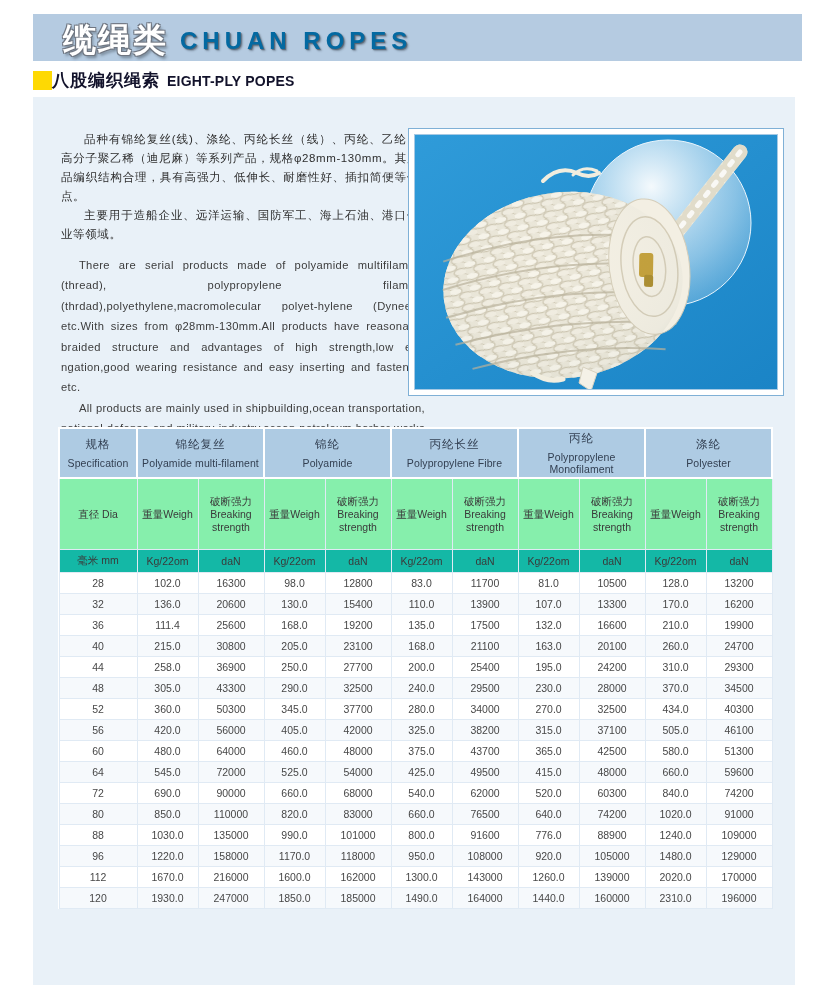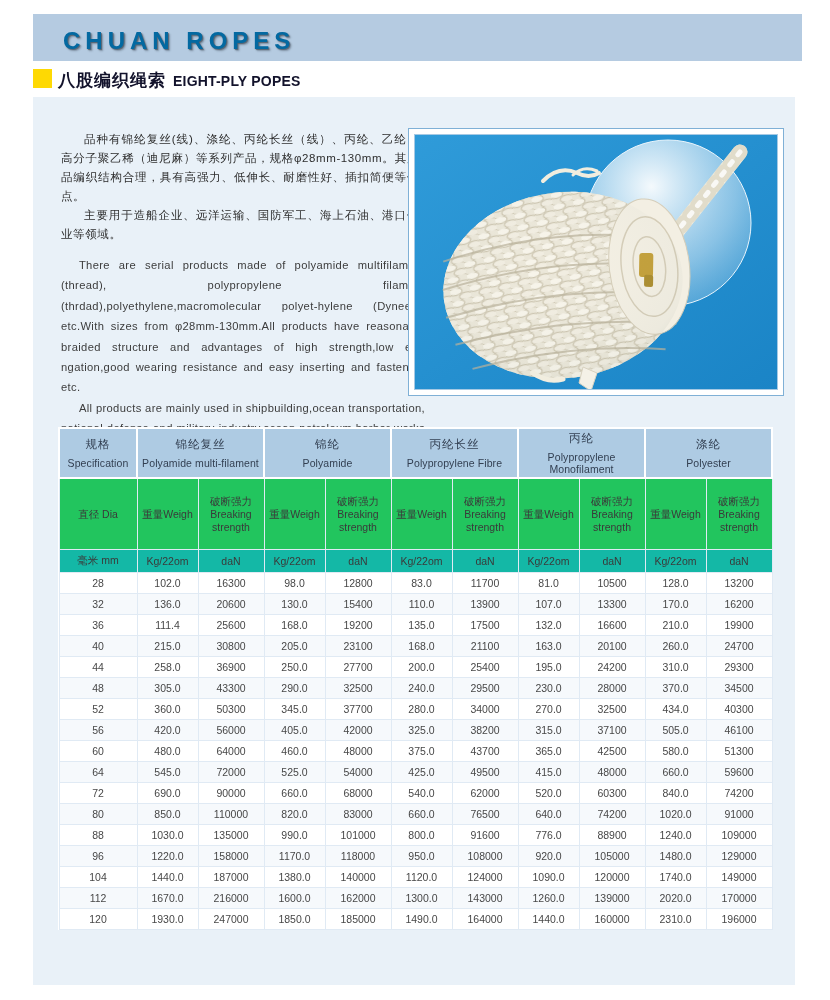--- a/index.html
+++ b/index.html
@@ -8,21 +8,21 @@
 
   
   .banner{position:absolute;left:33px;top:14px;width:769px;height:47px;background:#b5cbe1;
           display:flex;align-items:flex-end;padding:0 0 5px 30px;box-sizing:border-box;gap:12px;}
   .banner .zh{font-size:33px;font-weight:bold;color:#ffffff;line-height:1;letter-spacing:2px;
               text-shadow:-1px -1px 0 #707782,1px -1px 0 #707782,-1px 1px 0 #707782,1px 1px 0 #707782,2px 3px 3px rgba(40,50,60,.45);}
   .banner .en{font-size:24px;font-weight:bold;color:#0369a1;line-height:1.25;letter-spacing:5px;
               text-shadow:1px 1px 1px rgba(70,80,92,.75),2px 2px 2px rgba(40,50,60,.35);}
 
   
-  .section-row{position:absolute;left:33px;top:69px;display:flex;align-items:flex-start;gap:6px;}
+  .section-row{position:absolute;left:33px;top:69px;display:flex;align-items:center;gap:0;}
   .bullet{width:19px;height:19px;background:#fed903;}
   .section-title{display:flex;align-items:baseline;gap:7px;color:#12122b;}
   .section-title .zh{font-size:17px;font-weight:bold;letter-spacing:1px;}
   .section-title .en{font-size:14px;font-weight:bold;letter-spacing:0.2px;}
 
   
   .content{position:absolute;left:33px;top:97px;width:762px;height:888px;background:#e9f1f8;}
 
   .desc-zh{position:absolute;left:28px;top:33px;width:358px;font-size:11.5px;line-height:19px;
            color:#2e2e2e;letter-spacing:0.6px;text-align:justify;}
@@ -37,33 +37,34 @@
   .photo-inner{width:100%;height:100%;box-sizing:border-box;border:1px solid #a5c9e4;}
   .photo-inner svg{display:block;width:100%;height:100%;}
 
   
   .table-wrap{position:absolute;left:25px;top:330px;}
   table.spec{border-collapse:collapse;table-layout:fixed;width:713px;background:#ffffff;}
   table.spec th,table.spec td{padding:0;text-align:center;vertical-align:middle;}
   tr.grp th{background:#aecbe3;border:2px solid #ffffff;height:48px;font-weight:normal;color:#323f51;margin-top:16px;}
   tr.grp .g-zh{font-size:11.5px;letter-spacing:1px;margin-bottom:5px;}
   tr.grp .g-en{font-size:10.5px;letter-spacing:0.1px;}
-  tr.sub th{background:#22c55e;border:1px solid #e0eaf4;height:70px;font-weight:normal;
+  tr.sub th{background:#86efac;border:1px solid #e0eaf4;height:70px;font-weight:normal;
             font-size:10.5px;color:#3a3a3a;line-height:13px;}
   tr.unit th{background:#14b8a6;border:1px solid #e0eaf4;height:22px;font-weight:normal;
              font-size:10.5px;color:#3a3a3a;margin-top:12px;}
   tbody td{border:1px solid #e0eaf4;height:20px;font-size:10.5px;color:#474747;}
   tbody tr:nth-child(even){background:#f6f9fc;}
 </style>
 </head>
 <body>
 
 <div class="page">
 
   <div class="banner">
+    <span class="zh">缆绳类</span>
     <span class="en">CHUAN ROPES</span>
   </div>
 
   <div class="section-row">
     <span class="bullet"></span>
     <span class="section-title">
       <span class="zh">八股编织绳索</span>
       <span class="en">EIGHT-PLY POPES</span>
     </span>
   </div>
@@ -398,33 +399,20 @@
               <td>1170.0</td>
               <td>118000</td>
               <td>950.0</td>
               <td>108000</td>
               <td>920.0</td>
               <td>105000</td>
               <td>1480.0</td>
               <td>129000</td>
             </tr>
             <tr>
-              <td>104</td>
-              <td>1440.0</td>
-              <td>187000</td>
-              <td>1380.0</td>
-              <td>140000</td>
-              <td>1120.0</td>
-              <td>124000</td>
-              <td>1090.0</td>
-              <td>120000</td>
-              <td>1740.0</td>
-              <td>149000</td>
-            </tr>
-            <tr>
               <td>112</td>
               <td>1670.0</td>
               <td>216000</td>
               <td>1600.0</td>
               <td>162000</td>
               <td>1300.0</td>
               <td>143000</td>
               <td>1260.0</td>
               <td>139000</td>
               <td>2020.0</td>

